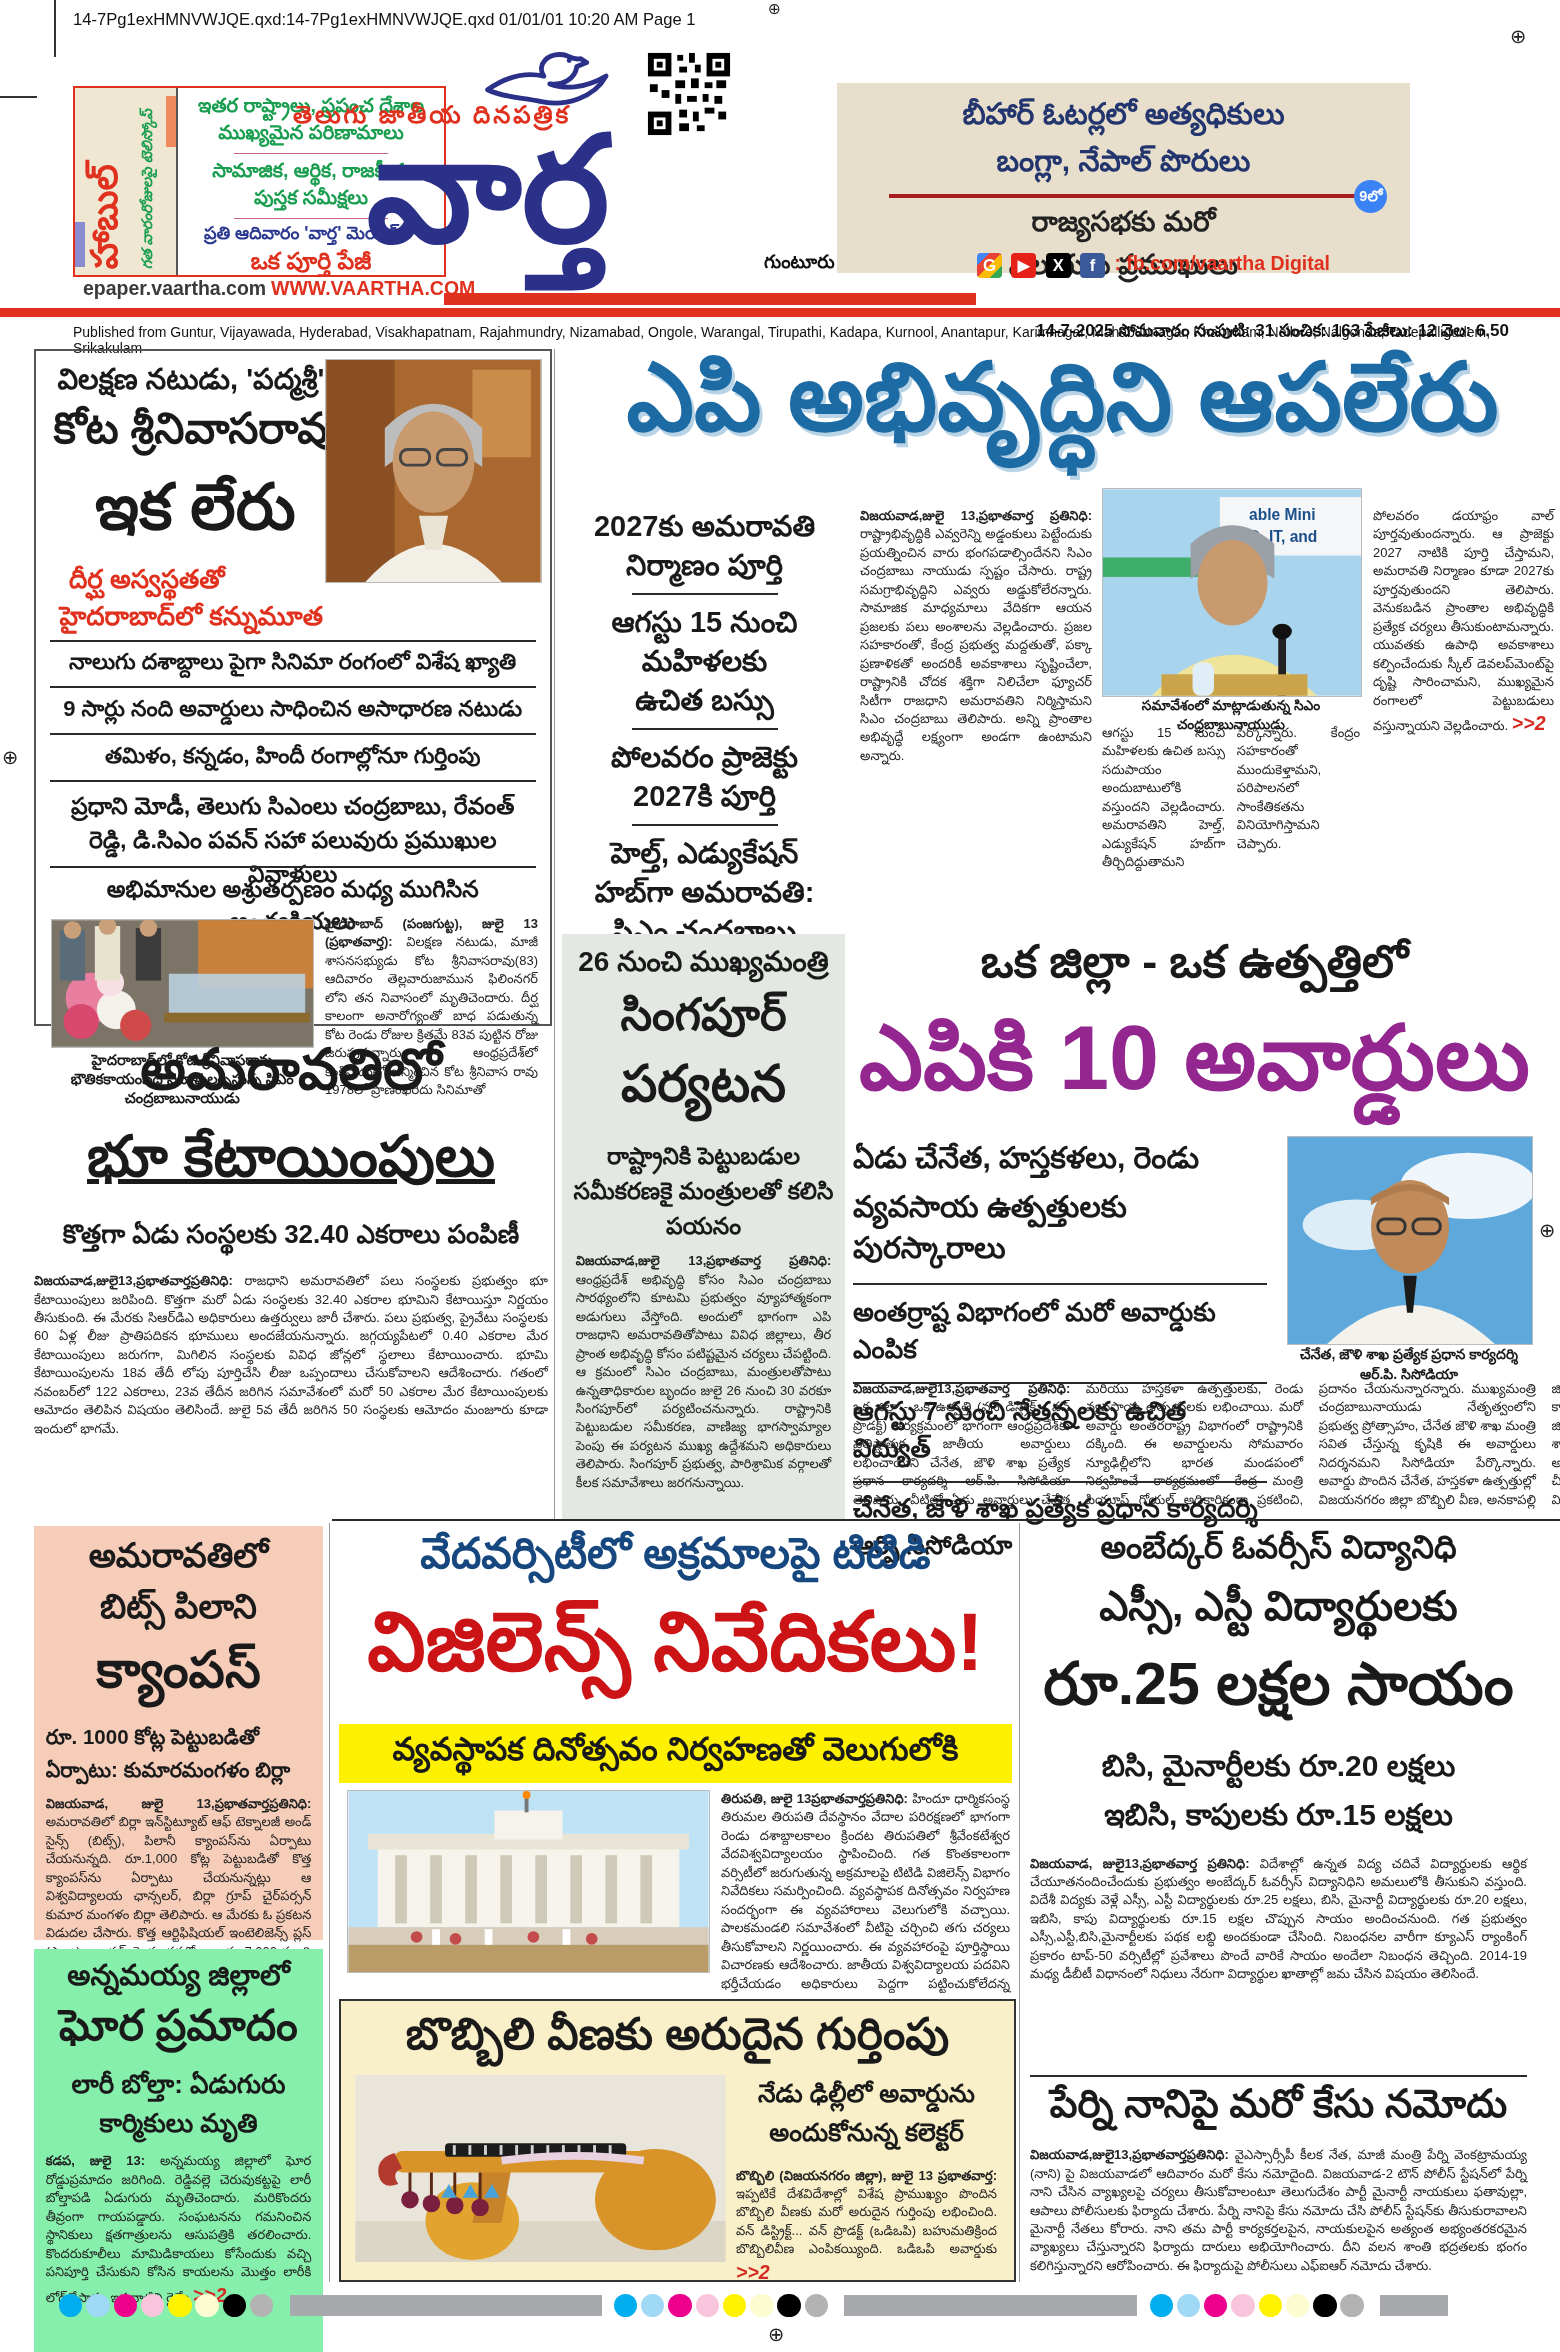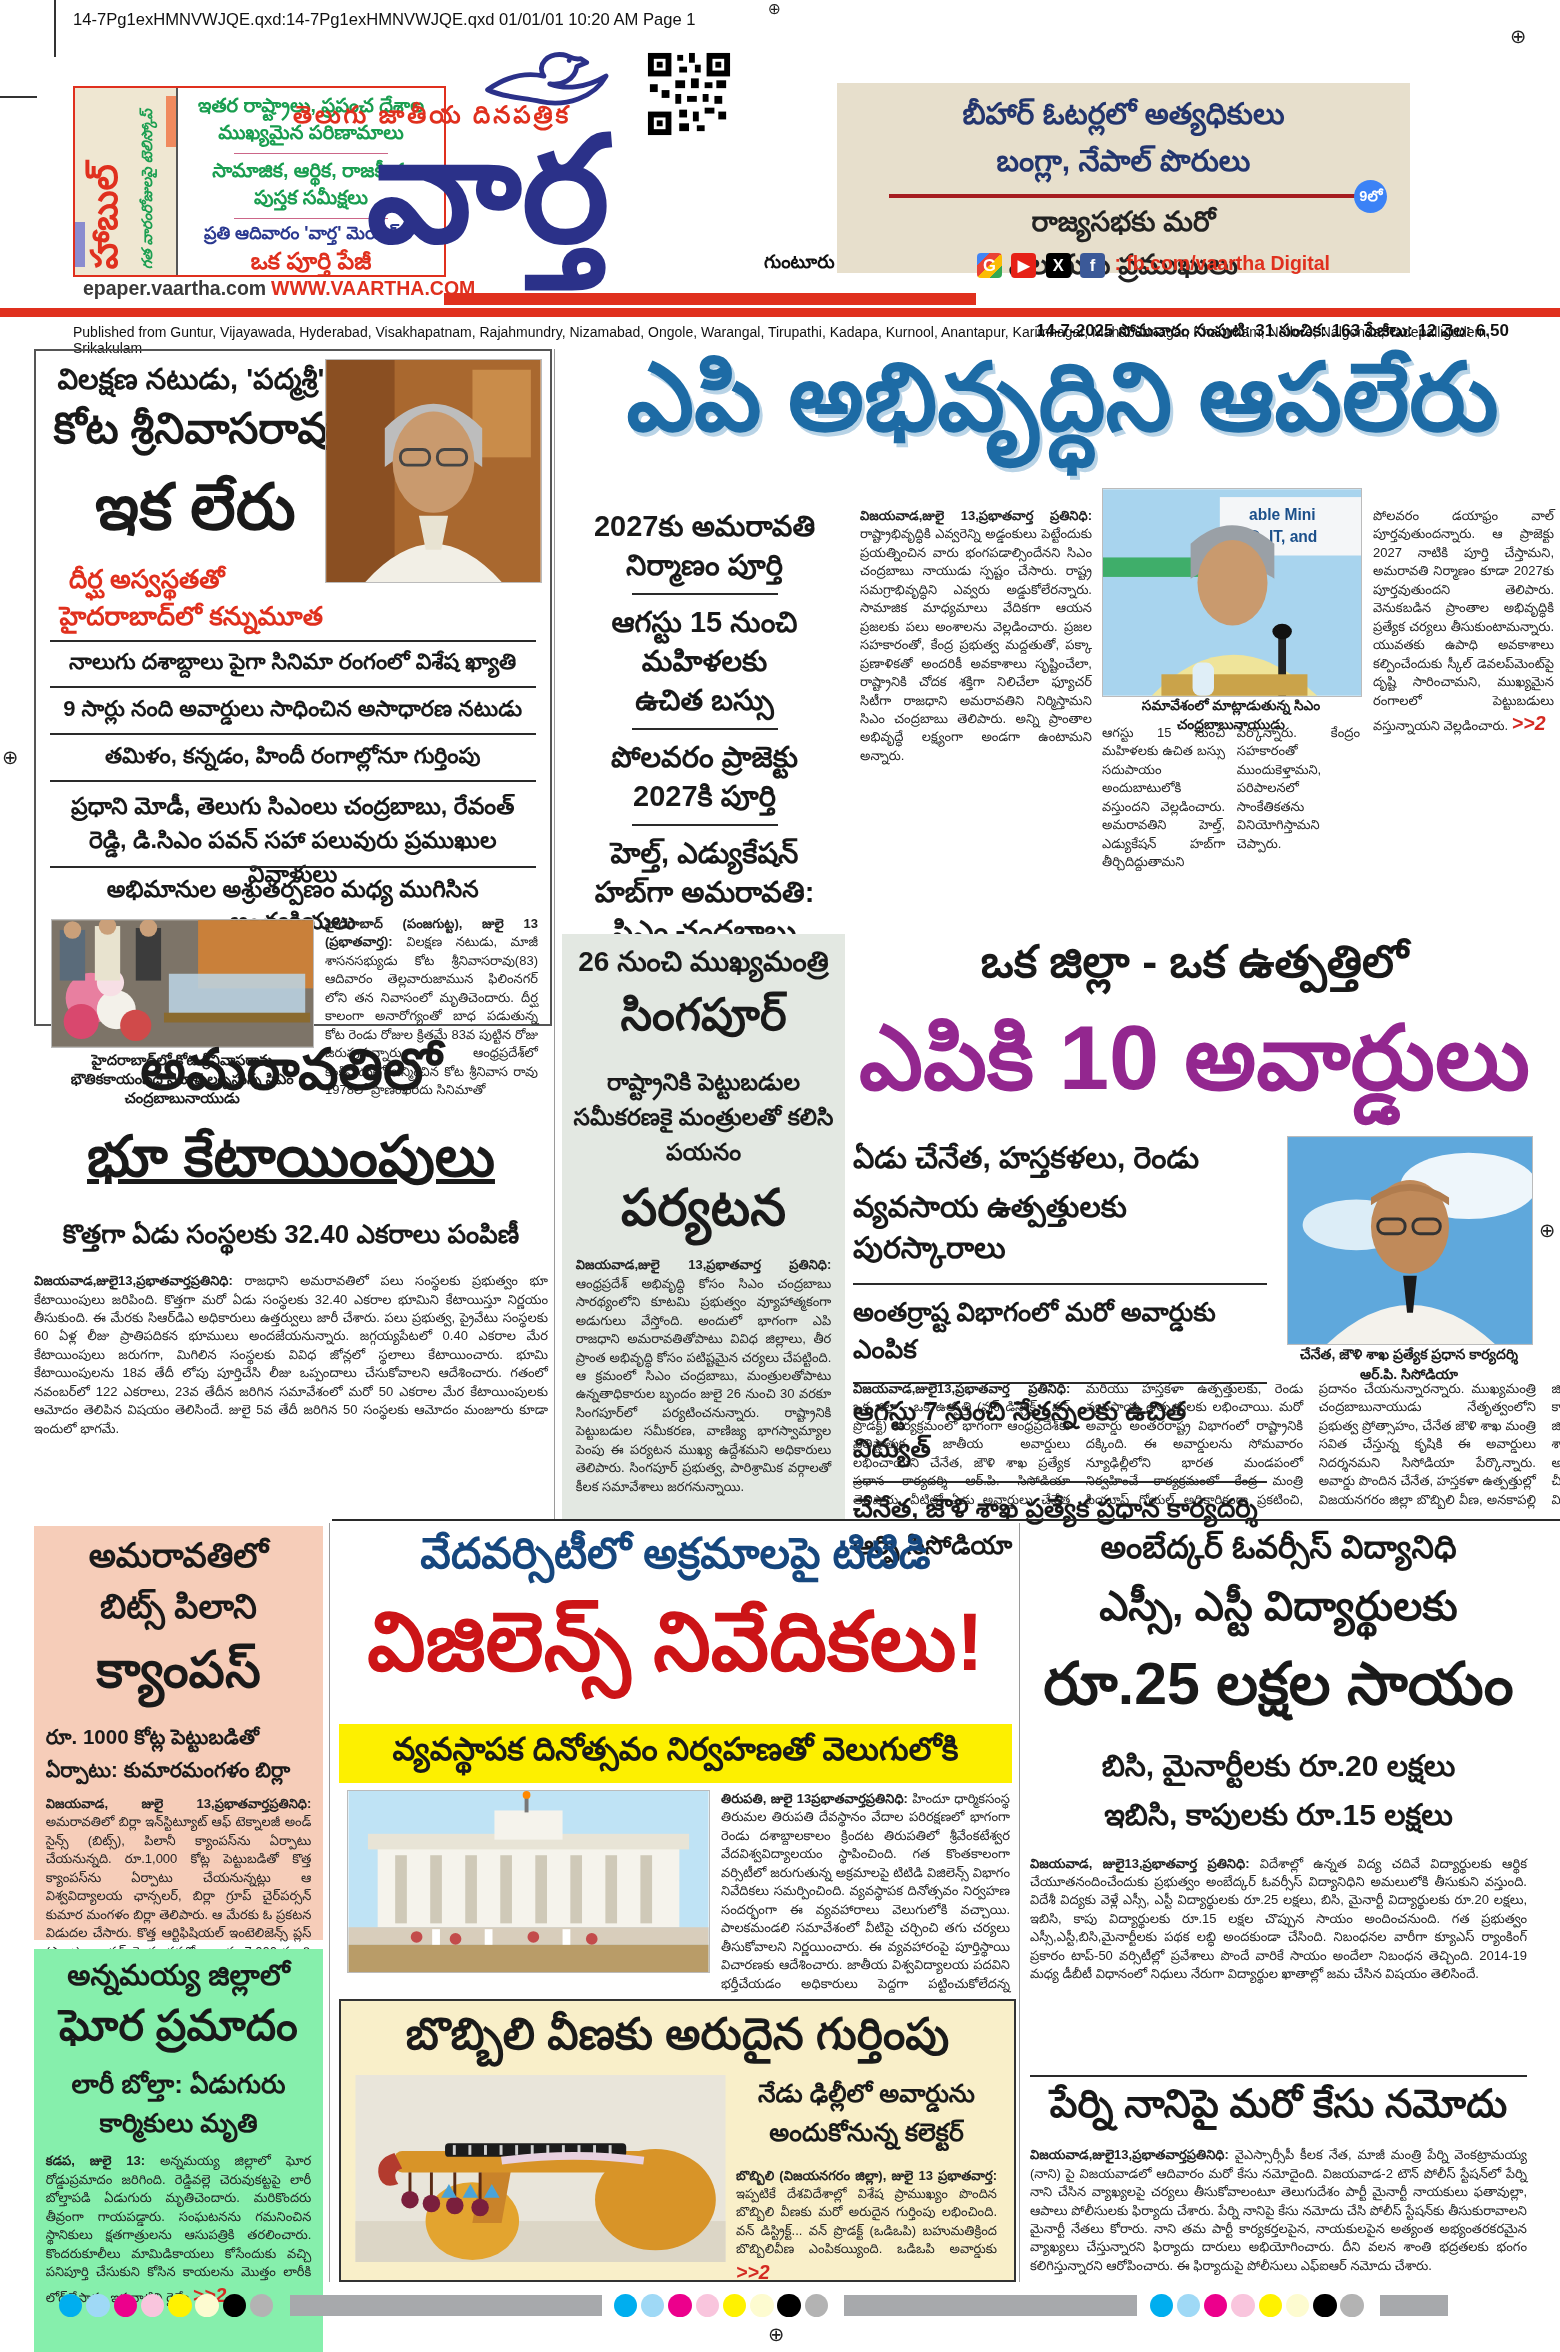--- a/index.html
+++ b/index.html
@@ -224,22 +224,22 @@
   <div class="t j body-txt" style="left:1102px;top:724px;width:258px;height:203px;column-count:2;column-gap:11.7px;">ఆగస్టు 15 నుంచి మహిళలకు ఉచిత బస్సు సదుపాయం అందుబాటులోకి వస్తుందని వెల్లడించారు. అమరావతిని హెల్త్, ఎడ్యుకేషన్ హబ్‌గా తీర్చిదిద్దుతామని పేర్కొన్నారు. కేంద్రం సహకారంతో ముందుకెళ్తామని, పరిపాలనలో సాంకేతికతను వినియోగిస్తామని చెప్పారు.</div>
 
   <div class="t j body-txt" style="left:1373px;top:507px;width:181px;height:419px;">
     <span>పోలవరం డయాఫ్రం వాల్ పూర్తవుతుందన్నారు. ఆ ప్రాజెక్టు 2027 నాటికి పూర్తి చేస్తామని, అమరావతి నిర్మాణం కూడా 2027కు పూర్తవుతుందని తెలిపారు. వెనుకబడిన ప్రాంతాల అభివృద్ధికి ప్రత్యేక చర్యలు తీసుకుంటామన్నారు. యువతకు ఉపాధి అవకాశాలు కల్పించేందుకు స్కీల్ డెవలప్‌మెంట్‌పై దృష్టి సారించామని, ముఖ్యమైన రంగాలలో పెట్టుబడులు వస్తున్నాయని వెల్లడించారు.</span>
     <span class="more" style="font-size:19.5px;">&gt;&gt;2</span>
   </div>
 
   <div class="t" style="left:562px;top:934px;width:283px;height:587px;background:#e3e8e2;padding:0;">
     <div class="c b" style="font-size:28px;margin-top:11.7px;">26 నుంచి ముఖ్యమంత్రి</div>
     <div class="c b" style="font-size:45px;margin-top:3.9px;">సింగపూర్</div>
+    <div class="c b" style="font-size:51px;margin-top:2px;">పర్యటన</div>
     <div class="c b" style="font-size:23.4px;margin:13.7px 9.8px 7.8px 9.8px;line-height:1.5;">రాష్ట్రానికి పెట్టుబడుల సమీకరణకై మంత్రులతో కలిసి పయనం</div>
-    <div class="c b" style="font-size:51px;margin-top:2px;">పర్యటన</div>
     <div class="j body-txt" style="margin:5.9px 13.7px;">
       <span class="byl">విజయవాడ,జులై 13,ప్రభాతవార్త ప్రతినిధి:</span>
       <span>ఆంధ్రప్రదేశ్ అభివృద్ధి కోసం సిఎం చంద్రబాబు సారథ్యంలోని కూటమి ప్రభుత్వం వ్యూహాత్మకంగా అడుగులు వేస్తోంది. అందులో భాగంగా ఎపి రాజధాని అమరావతితోపాటు వివిధ జిల్లాలు, తీర ప్రాంత అభివృద్ధి కోసం పటిష్టమైన చర్యలు చేపట్టింది. ఆ క్రమంలో సిఎం చంద్రబాబు, మంత్రులతోపాటు ఉన్నతాధికారుల బృందం జులై 26 నుంచి 30 వరకూ సింగపూర్‌లో పర్యటించనున్నారు. రాష్ట్రానికి పెట్టుబడుల సమీకరణ, వాణిజ్య భాగస్వామ్యాల పెంపు ఈ పర్యటన ముఖ్య ఉద్దేశమని అధికారులు తెలిపారు. సింగపూర్ ప్రభుత్వ, పారిశ్రామిక వర్గాలతో కీలక సమావేశాలు జరగనున్నాయి.</span>
     </div>
   </div>
 
   <div class="t" style="left:34px;top:1036px;width:514px;height:484px;">
     <div class="c b" style="font-size:57px;">అమరావతిలో</div>
     <div class="c b" style="font-size:57px;margin-top:5.9px;text-decoration:underline;">భూ కేటాయింపులు</div>
     <div class="c b" style="font-size:26px;margin-top:15.6px;">కొత్తగా ఏడు సంస్థలకు 32.40 ఎకరాలు పంపిణీ</div>

